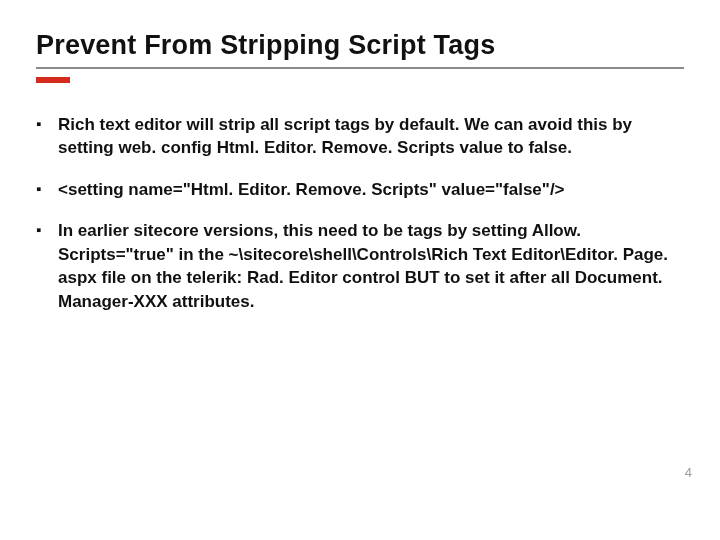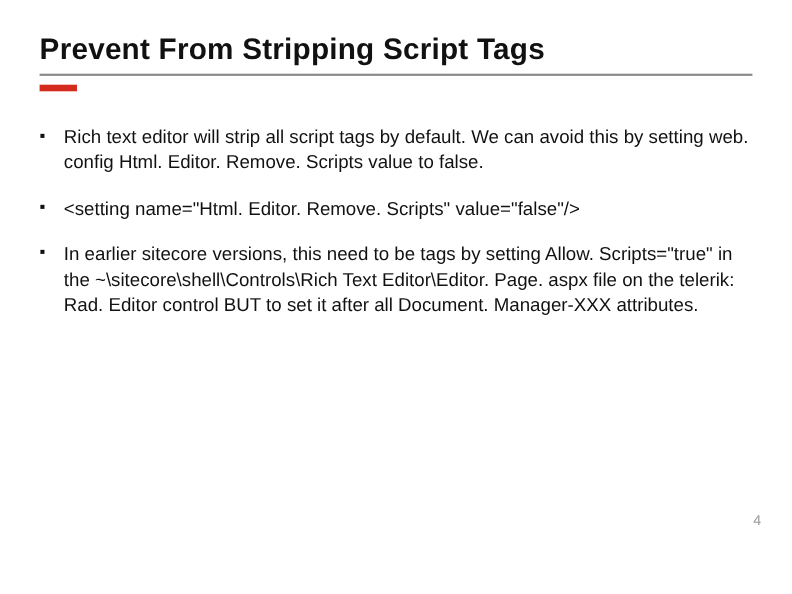--- a/index.html
+++ b/index.html
@@ -1,21 +1,21 @@
 <!DOCTYPE html>
 <html><head>
 <meta charset="utf-8">
 <style>
   * { margin: 0; padding: 0; box-sizing: border-box; }
   html, body { width: 720px; height: 540px; font-family: Arial, Helvetica, sans-serif; background: #ffffff; color: #111; }
   .slide { position: relative; width: 720px; height: 500px; padding: 30px 36px 16px 36px; }
   .title-wrap { padding-bottom: 6px; border-bottom: 2px solid #8a8a8a; margin-bottom: 8px; }
   .title { font-size: 27px; font-weight: 700; letter-spacing: 0.2px; }
   .accent-bar { width: 34px; height: 6px; background: #d52b1e; margin-top: 6px; }
-  .content { margin-top: 30px; }
+  .content { margin-top: 30px; font-weight: bold; }
   ul.bullets { list-style: none; }
   ul.bullets > li { position: relative; padding-left: 22px; font-size: 17px; line-height: 1.38; margin-bottom: 18px; }
   ul.bullets > li::before { content: "\25AA"; position: absolute; left: 0; top: 1px; font-size: 15px; color: #111; }
   .page-number { position: absolute; right: 28px; bottom: 20px; font-size: 13px; color: #9b9b9b; }
 </style>
 </head>
 <body>
 
 <div class="slide">
   <div class="title-wrap">

